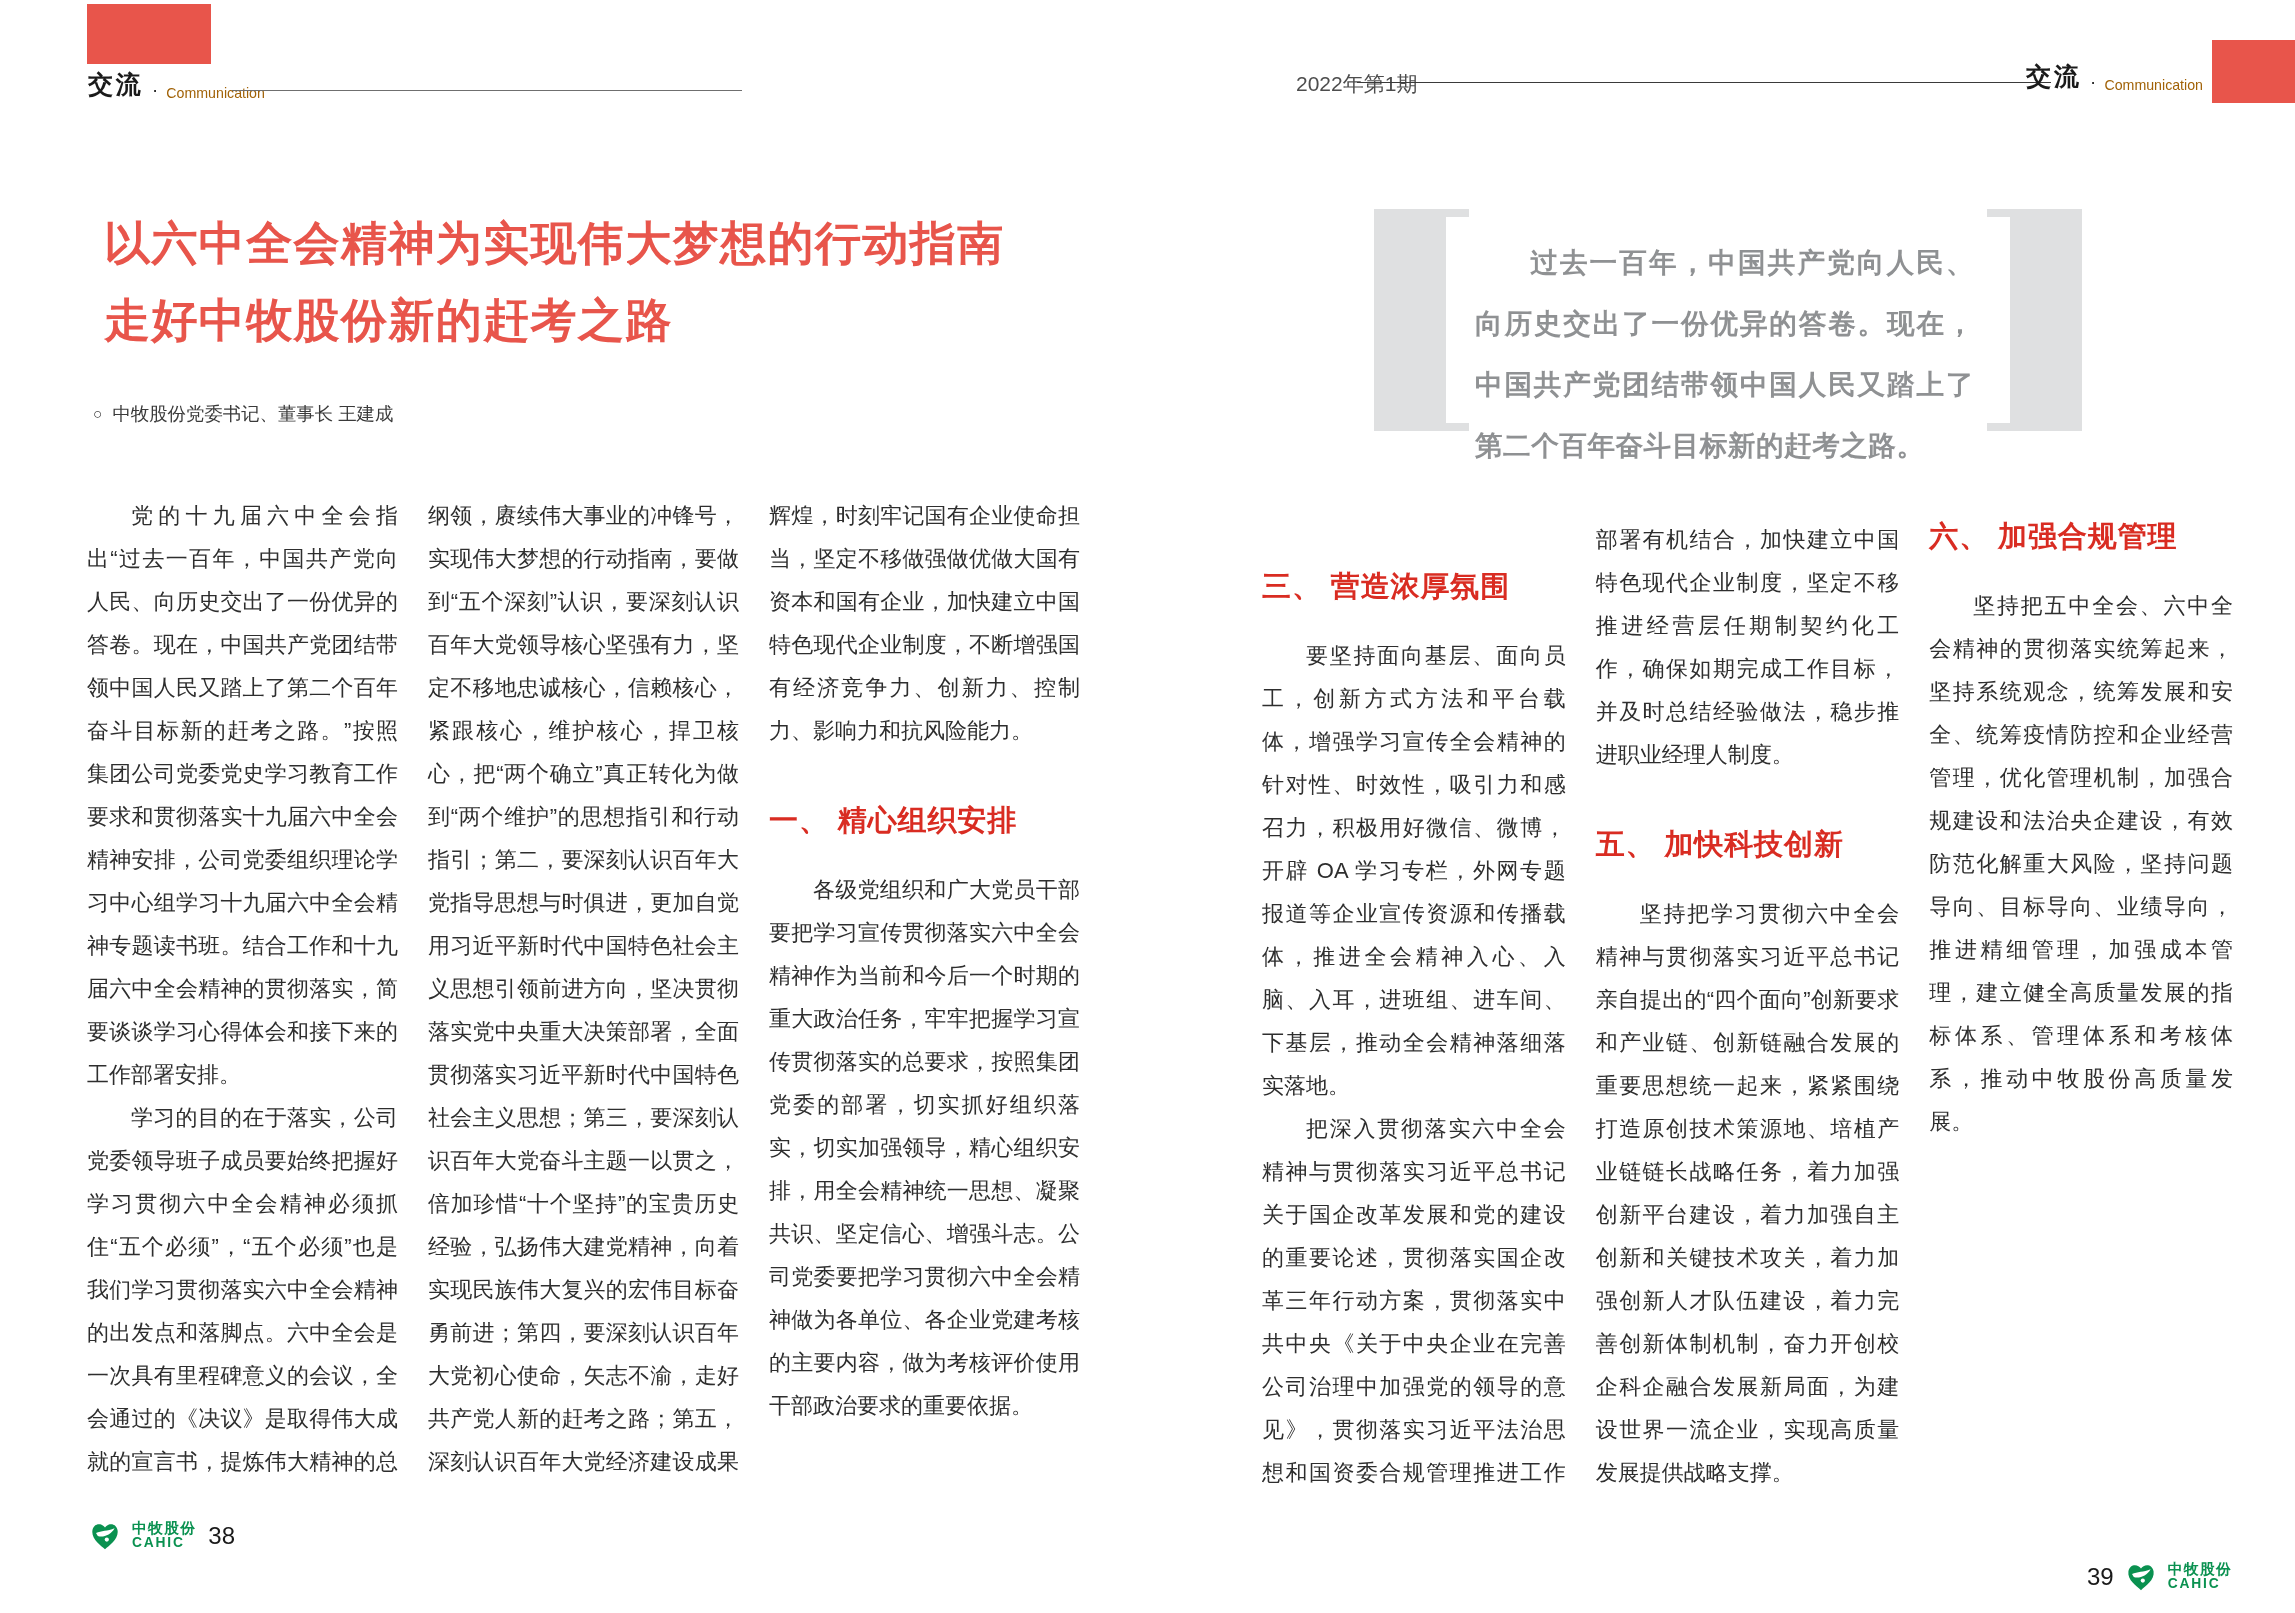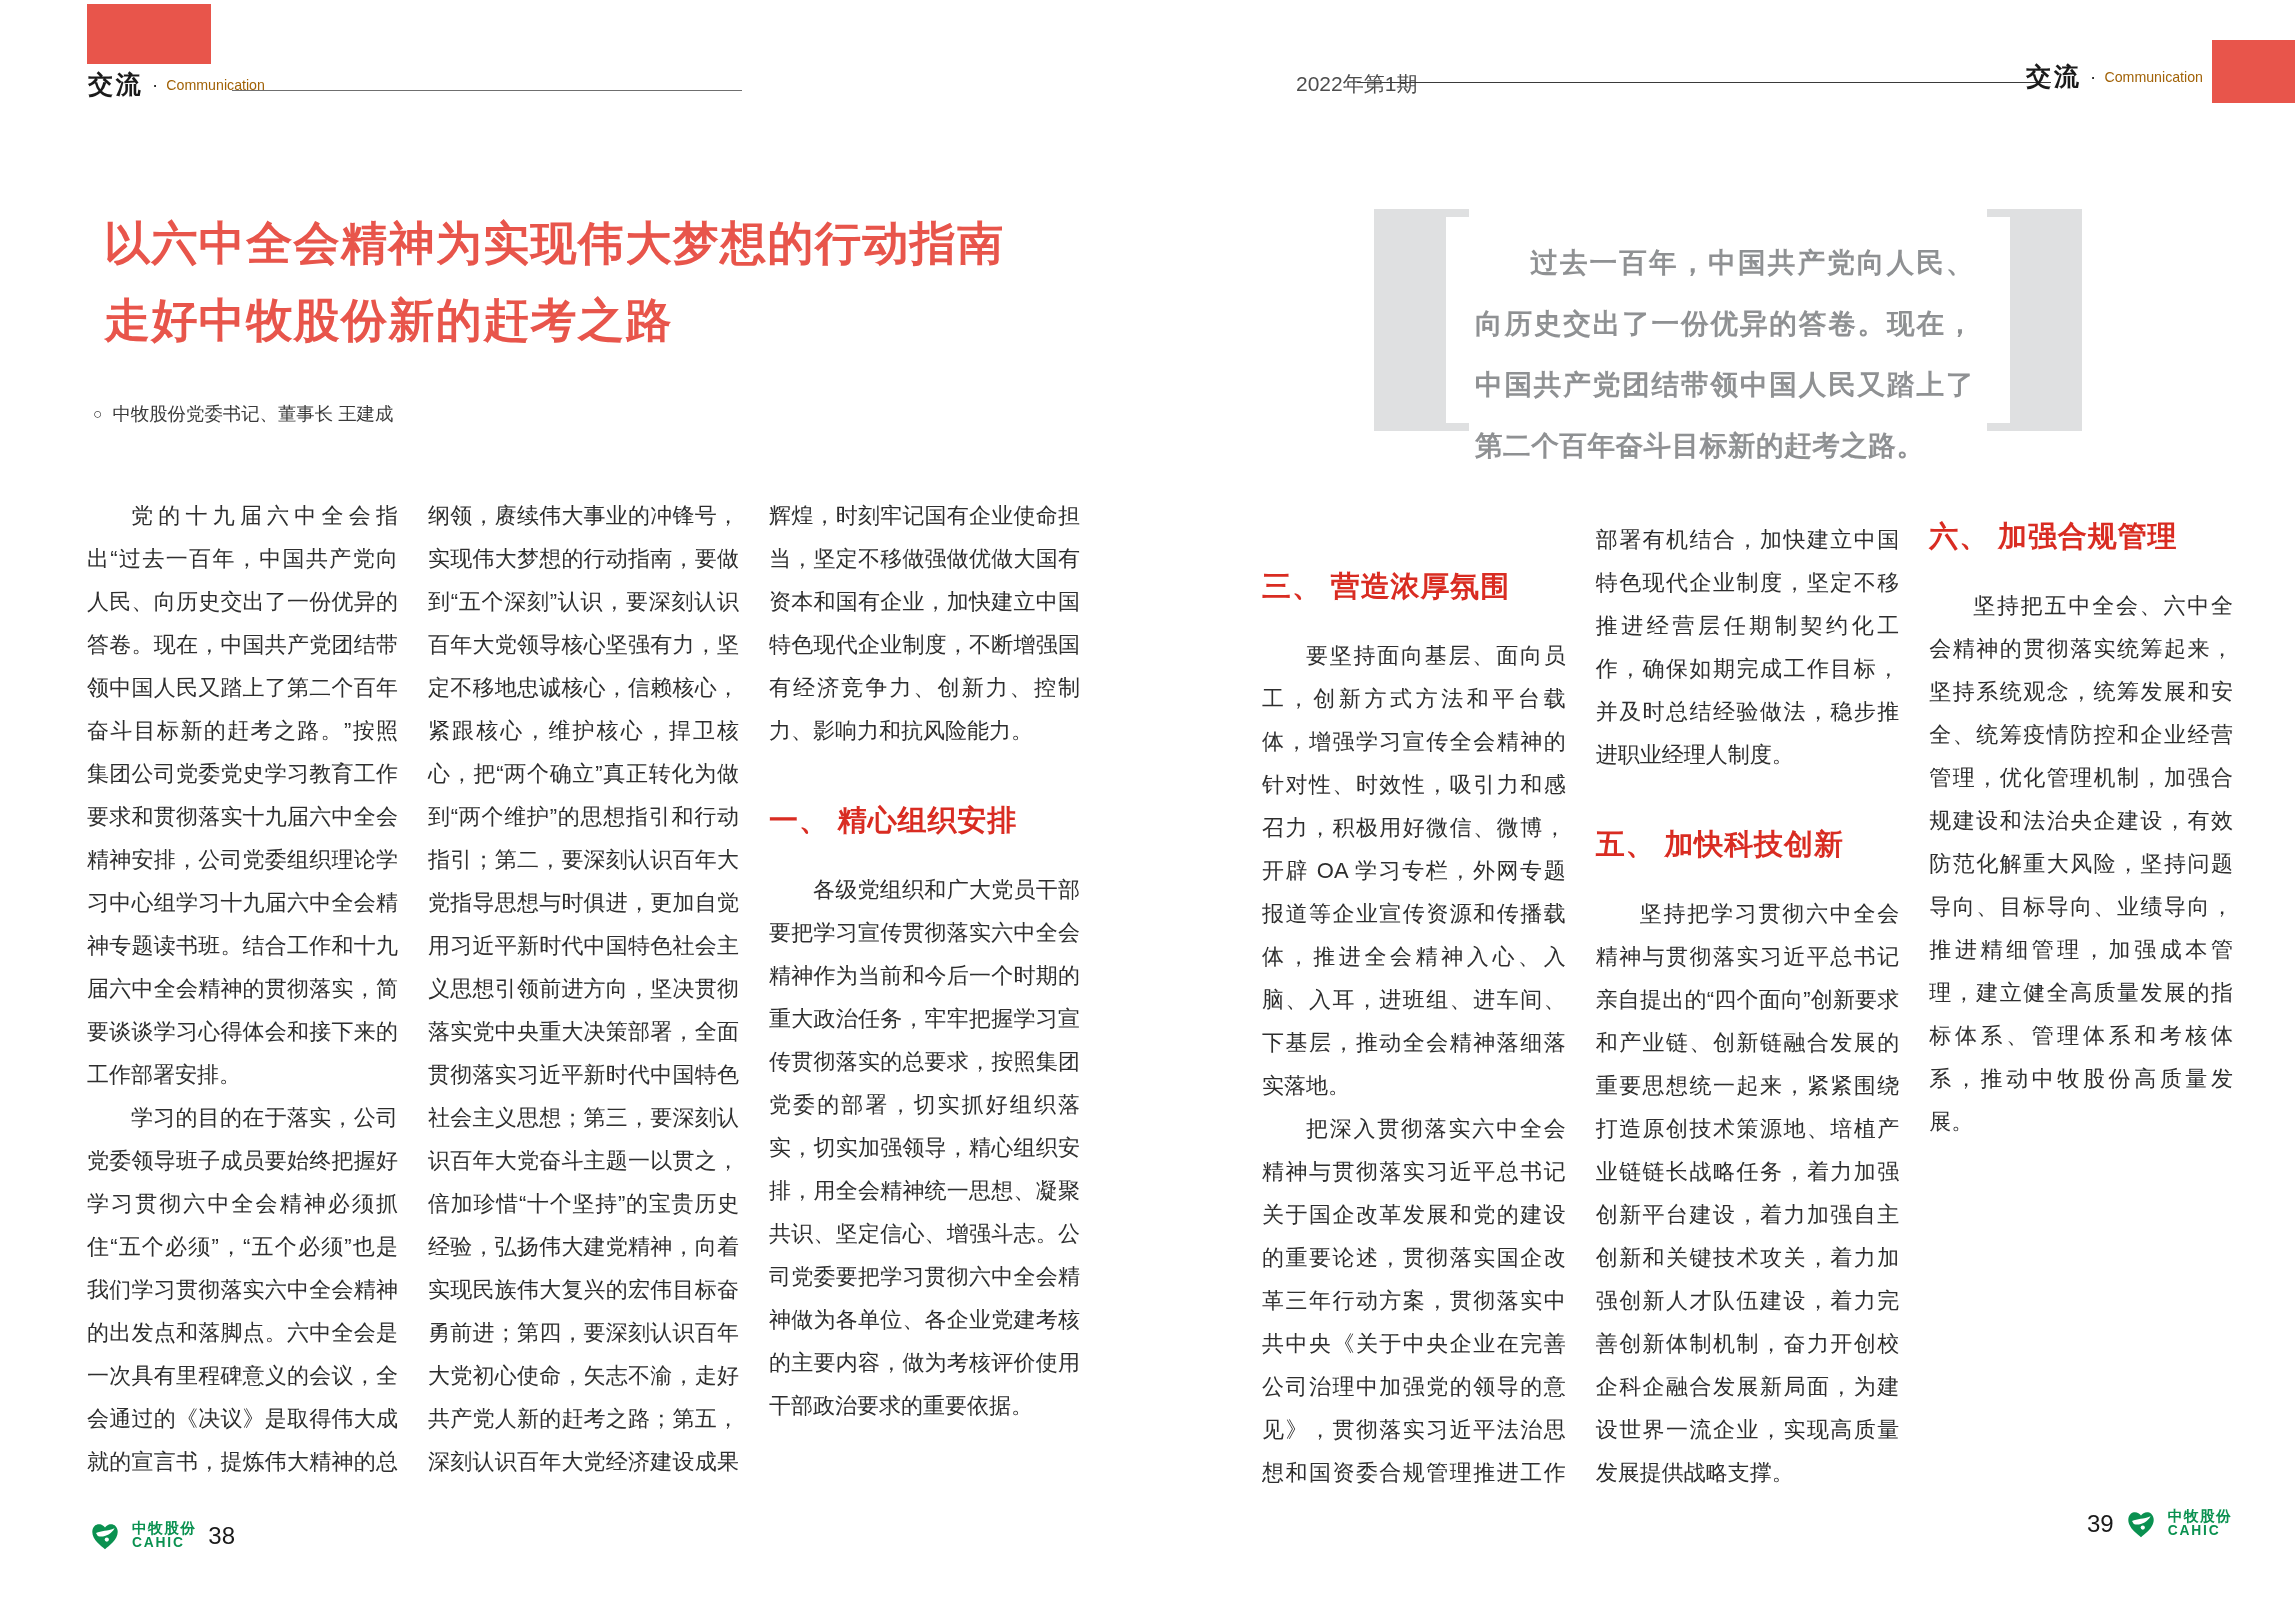--- a/index.html
+++ b/index.html
@@ -2,21 +2,21 @@
 <html style="font-size:7.4px"><head>
 <meta charset="utf-8">
 <style>
   html,body{margin:0;padding:0;background:#ffffff;}
   .spread{position:relative;width:2295px;height:1613px;background:#ffffff;overflow:hidden;
           font-family:"Liberation Sans", sans-serif;color:#333;}
   
   .red-block{position:absolute;background:#e8554b;}
   .red-block.tl{left:87px;top:3.7px;width:124px;height:60px;}
   .red-block.tr{left:2212px;top:40px;width:84px;height:63px;}
-  .sec-label{position:absolute;display:flex;align-items:center;gap:8.3px;}
+  .sec-label{position:absolute;display:flex;align-items:flex-end;gap:8.3px;}
   .sec-label .cn{font-size:25px;font-weight:bold;color:#1a1a1a;letter-spacing:2.8px;}
   .sec-label .dot{font-size:18.4px;color:#1a1a1a;}
   .sec-label .en{font-size:14.2px;color:#a16207;}
   .sec-label.left{left:88px;top:68px;}
   .sec-label.right{right:92px;top:60px;}
   .rule{position:absolute;height:1.4px;background:#6f6f6f;}
   .rule-left{left:232px;top:90px;width:510px;}
   .rule-right{left:1357px;top:82px;width:694px;background:#3a3a3a;}
   .issue{position:absolute;left:1262px;top:70px;font-size:21px;color:#4d4d4d;margin-left:34px;}
   
@@ -41,21 +41,21 @@
              font-size:22px;line-height:43px;text-align:justify;color:#2e2e2e;overflow:hidden;}
   .body-left{left:87px;top:494px;width:993px;height:1011px;}
   .body-right{left:1262px;top:518px;width:971px;height:997px;}
   .body-p{margin:0;text-indent:2em;}
   .body-p.cont{text-indent:0;}
   .sec-heading{color:#d92c22;font-size:29px;font-weight:bold;margin:50px 0 30px;
                line-height:1.25;letter-spacing:0.9px;break-inside:avoid;}
   
   .footer{position:absolute;display:flex;align-items:center;gap:12px;justify-content:center;}
   .footer-left{left:90px;top:1521px;}
-  .footer-right{left:2087px;top:1509px;}
+  .footer-right{left:2087px;top:1562px;}
   .logo{width:30px;height:30px;flex:0 0 auto;}
   .logo-text{display:flex;flex-direction:column;line-height:1.05;}
   .logo-text .cn{font-size:14.7px;font-weight:bold;color:#0a9150;letter-spacing:1.4px;}
   .logo-text .en{font-size:13.8px;font-weight:bold;color:#0a9150;letter-spacing:1.8px;}
   .pagenum{font-size:24px;color:#1a1a1a;font-weight:500;}
 </style>
 </head>
 <body>
 
 <div class="spread">

